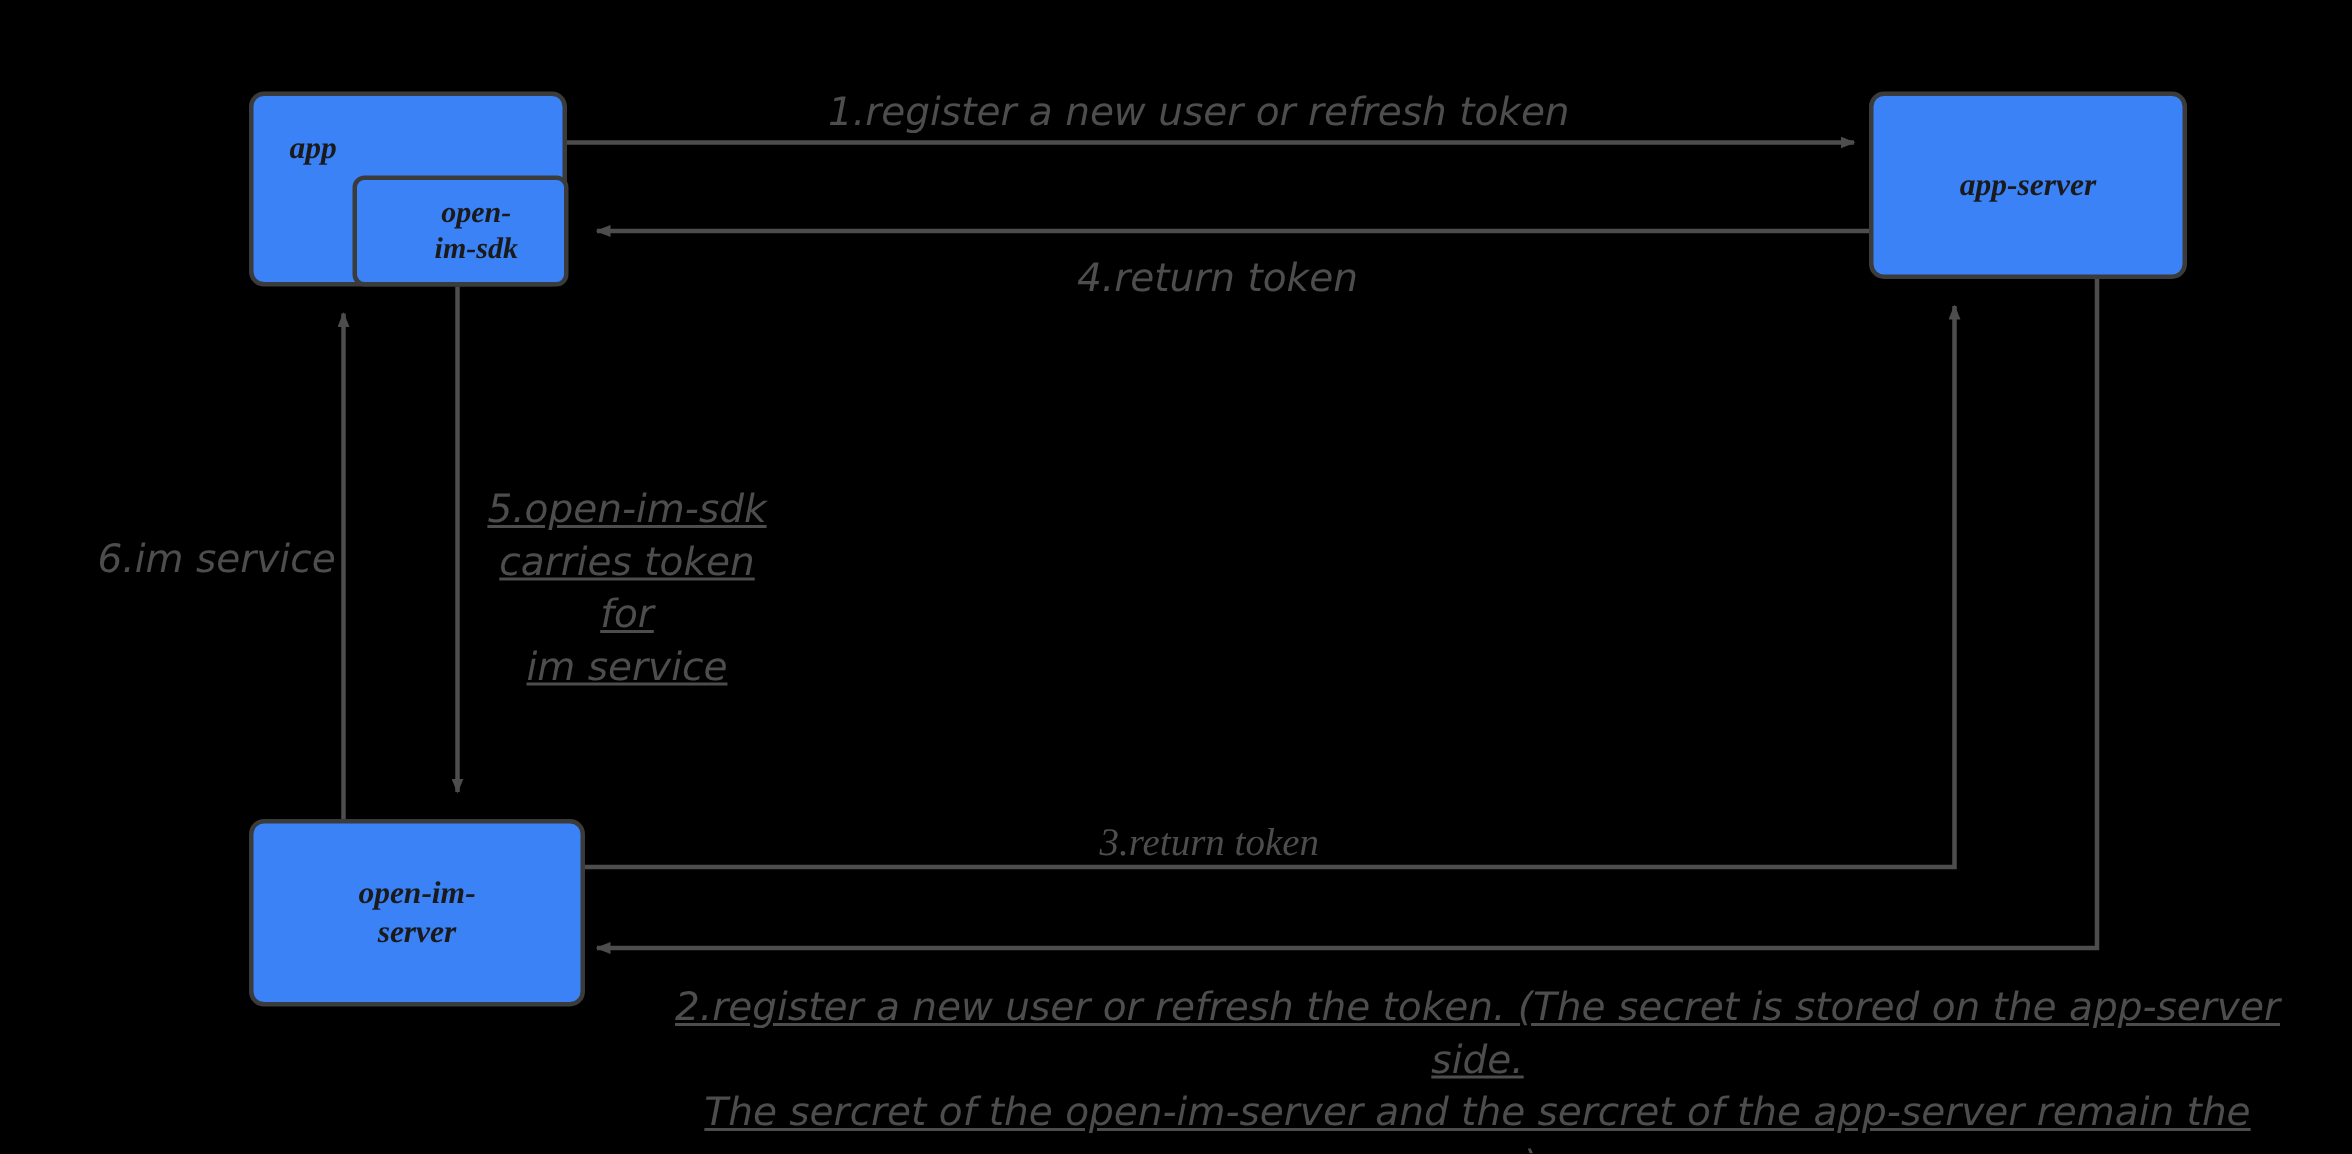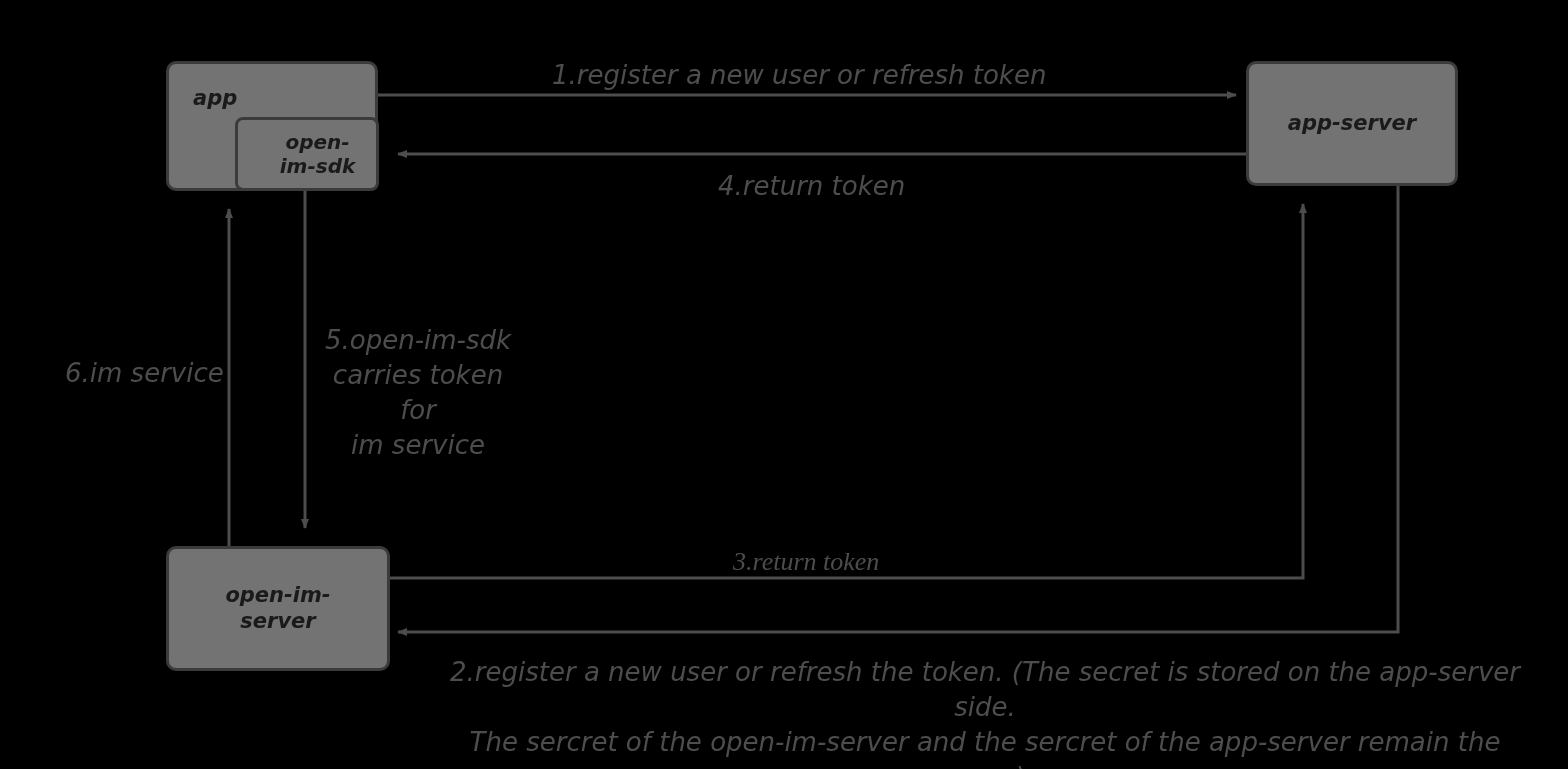--- a/index.html
+++ b/index.html
@@ -10,27 +10,28 @@
   #canvas {
     position: relative;
     width: 1568px;
     height: 769px;
     background: #000000;
     overflow: hidden;
     font-family: "DejaVu Sans", sans-serif;
   }
   .node {
     position: absolute;
-    background: #737373;
+    background: #3b82f6;
     border: 3px solid #3b3b3b;
     border-radius: 10px;
     display: flex;
     align-items: center;
     justify-content: center;
     box-sizing: border-box;
+    font-family: Liberation Serif, serif;
   }
   .node-label {
     font-style: italic;
     font-weight: bold;
     color: #1a1a1a;
     text-align: center;
     line-height: 1.2;
     font-size: 21px;
     white-space: pre-line;
   }
@@ -70,21 +71,21 @@
     height: 125px;
   }
   .edge-label {
     position: absolute;
     color: #4d4d4d;
     font-style: italic;
     font-size: 26px;
     line-height: 1.35;
     white-space: pre-line;
   }
-  .c-start { text-align: center; }
+  .c-start { text-align: center; text-decoration: underline; }
   svg.lines {
     position: absolute;
     left: 0;
     top: 0;
     width: 1568px;
     height: 769px;
     pointer-events: none;
   }
 </style>
 </head>

